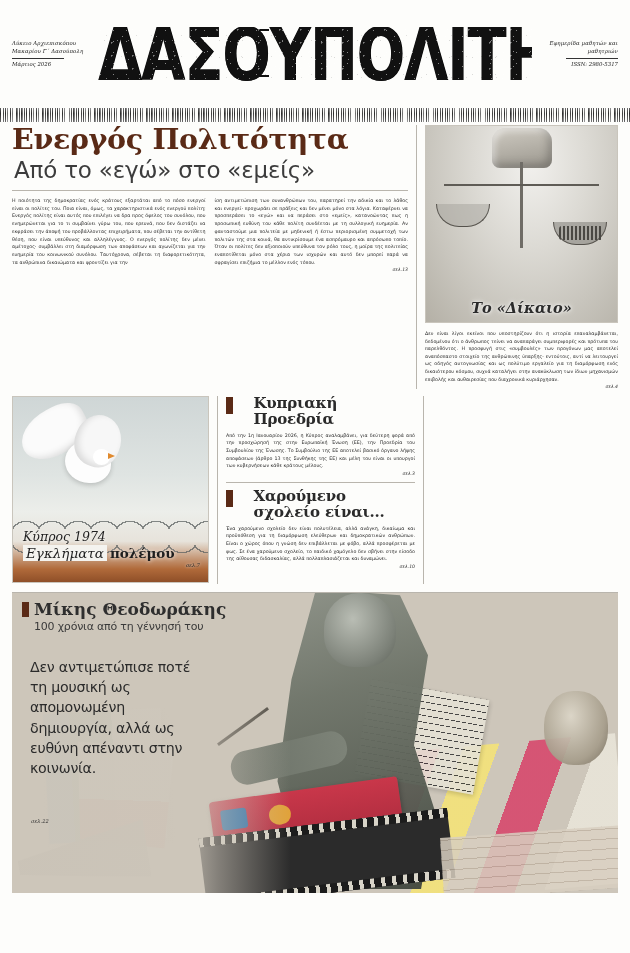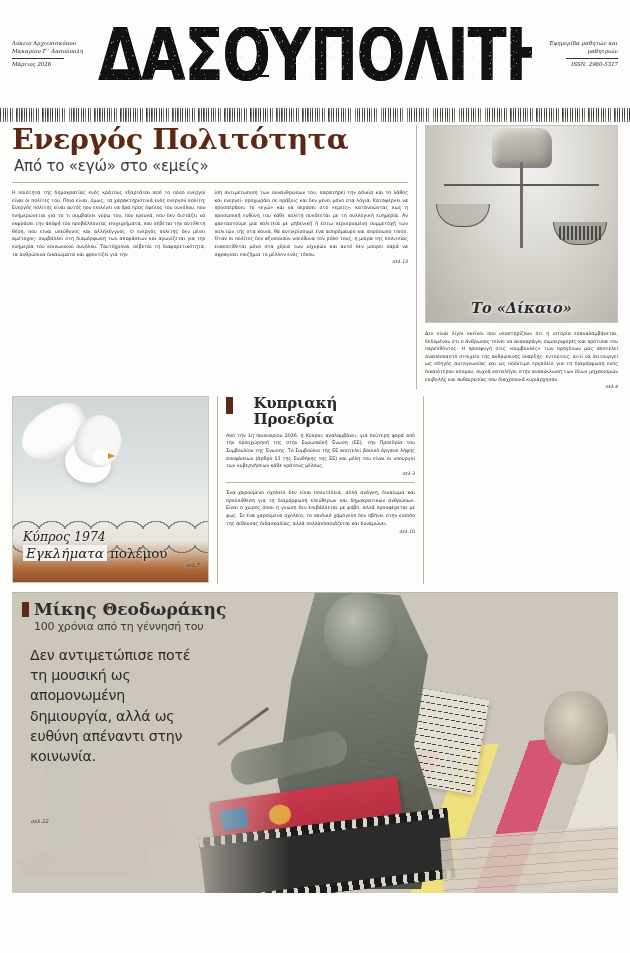--- a/index.html
+++ b/index.html
@@ -58,21 +58,21 @@
   
   .lead{display:flex;padding:0 12px;box-sizing:border-box;margin-top:3px;}
   .lead-left{width:404px;flex:0 0 404px;padding-right:8px;box-sizing:border-box;}
   .lead-right{flex:1;border-left:.8px solid #b9b5ad;padding-left:8px;box-sizing:border-box;}
 
   .kicker-h1{
     font-family:"DejaVu Serif",serif;font-weight:bold;
     font-size:28.5px;color:#5a2a16;line-height:1.02;letter-spacing:-.3px;margin:0;
   }
   .kicker-h2{
-    font-family:"DejaVu Sans",sans-serif;font-size:15px;color:#3c3c3c;
+    font-family:"DejaVu Sans",sans-serif;font-size:23px;color:#3c3c3c;
     margin:3px 0 0 2px;font-weight:normal;letter-spacing:-.2px;
   }
   .h1-rule{border-top:.8px solid #b9b5ad;margin:7px 0 6px 0;}
 
   .cols2{display:flex;gap:9px;}
   .col{flex:1;}
   .body-text{
     font-family:"DejaVu Sans",sans-serif;
     font-size:4.75px;line-height:1.62;text-align:justify;color:#2a2a2a;
     hyphens:auto;
@@ -125,21 +125,21 @@
     border-top:3px solid transparent;border-bottom:3px solid transparent;}
   .wire{position:absolute;left:0;right:0;bottom:22px;height:46px;
     background-image:repeating-radial-gradient(circle at 13px 23px, transparent 0 15px, rgba(90,95,95,.85) 15px 16.4px, transparent 16.4px 26px);
     background-size:26px 46px;opacity:.85;}
   .cap-overlay{position:absolute;left:10px;bottom:14px;right:8px;}
   .cap-line1{font-family:"DejaVu Serif",serif;font-style:italic;font-size:12.5px;color:#1f1f1f;
     text-shadow:0 0 4px rgba(255,255,255,.95);}
   .cap-line2{display:flex;align-items:baseline;gap:3px;margin-top:1px;}
   .cap-box{background:#f4f3ef;padding:0 3px;font-family:"DejaVu Serif",serif;font-style:italic;
     font-size:13.5px;color:#1f1f1f;text-align:right;}
-  .cap-bold{font-family:"DejaVu Serif",serif;font-weight:normal;font-size:13.5px;color:#1f1f1f;
+  .cap-bold{font-family:"DejaVu Serif",serif;font-weight:bold;font-size:13.5px;color:#1f1f1f;
     text-shadow:0 0 4px rgba(255,255,255,.9);}
   .cap-ref{font-family:"DejaVu Serif",serif;font-style:italic;font-size:5px;color:#222;
     text-align:right;margin-top:1px;text-shadow:0 0 3px #fff;}
 
   .art{margin-bottom:6px;}
   .art-head{display:flex;align-items:flex-start;gap:21px;}
   .art-bar{width:6.5px;height:17px;background:#5a2a16;flex:0 0 6.5px;margin-top:1px;}
   .art-title{font-family:"DejaVu Serif",serif;font-weight:bold;font-size:15px;line-height:1.05;
     color:#2a2a2a;letter-spacing:-.2px;}
   .art-body{font-size:4.75px;line-height:1.62;text-align:justify;color:#2a2a2a;margin-top:4px;}
@@ -147,21 +147,21 @@
   .mid-right-pad{height:188px;}
 
   
   .feature{position:relative;margin:8px 12px 0 12px;height:300px;overflow:hidden;
     background:#cfc8bc;border-top:.8px solid #b9b5ad;}
   .feat-bg{position:absolute;inset:0;background:#cdc6ba;}
   .feat-head{position:absolute;left:10px;top:8px;display:flex;align-items:flex-start;gap:5px;z-index:5;}
   .feat-bar{width:7px;height:15px;background:#5a2a16;margin-top:1px;}
   .feat-name{font-family:"DejaVu Serif",serif;font-weight:bold;font-size:17px;color:#2e2e2e;line-height:1.05;}
   .feat-sub{font-family:"DejaVu Sans",sans-serif;font-size:11px;color:#3a3a3a;margin-top:1px;letter-spacing:-.2px;}
-  .feat-quote{position:absolute;left:18px;top:52px;width:168px;z-index:5;
+  .feat-quote{position:absolute;left:18px;top:64px;width:168px;z-index:5;
     font-family:"DejaVu Sans",sans-serif;font-size:14.2px;line-height:1.42;color:#2b2b2b;letter-spacing:-.25px;}
   .feat-ref{position:absolute;left:19px;top:225px;font-family:"DejaVu Serif",serif;font-style:italic;
     font-size:5.2px;color:#333;z-index:5;}
 
   
   .conductor{position:absolute;left:255px;top:-4px;width:175px;height:300px;
     background:linear-gradient(165deg,#8d9288 0%,#6e7469 35%,#585e54 70%,#41463e 100%);
     clip-path:polygon(28% 0,76% 2%,92% 22%,84% 52%,96% 74%,88% 100%,22% 100%,6% 64%,14% 30%);
     opacity:.96;}
   .cond-head{position:absolute;left:312px;top:0px;width:72px;height:74px;border-radius:48% 48% 42% 42%;
@@ -298,20 +298,24 @@
           <div class="art-title">Κυπριακή Προεδρία</div>
         </div>
         <div class="art-body">Από την 1η Ιανουαρίου 2026, η Κύπρος αναλαμβάνει, για δεύτερη φορά από την προσχώρησή της στην Ευρωπαϊκή Ένωση (ΕΕ), την Προεδρία του Συμβουλίου της Ένωσης. Το Συμβούλιο της ΕΕ αποτελεί βασικό όργανο λήψης αποφάσεων (άρθρο 13 της Συνθήκης της ΕΕ) και μέλη του είναι οι υπουργοί των κυβερνήσεων κάθε κράτους μέλους.</div>
         <div class="ref">σελ.3</div>
       </div>
 
       <div style="clear:both"></div>
       <div class="art-rule"></div>
 
       <div class="art">
+        <div class="art-head">
+          <div class="art-bar"></div>
+          <div class="art-title">Χαρούμενο σχολείο είναι...</div>
+        </div>
         <div class="art-body">Ένα χαρούμενο σχολείο δεν είναι πολυτέλεια, αλλά ανάγκη, δικαίωμα και προϋπόθεση για τη διαμόρφωση ελεύθερων και δημοκρατικών ανθρώπων. Είναι ο χώρος όπου η γνώση δεν επιβάλλεται με φόβο, αλλά προσφέρεται με φως. Σε ένα χαρούμενο σχολείο, το παιδικό χαμόγελο δεν σβήνει στην είσοδο της αίθουσας διδασκαλίας, αλλά πολλαπλασιάζεται και δυναμώνει.</div>
         <div class="ref">σελ.10</div>
       </div>
     </div>
 
     <div class="mid-right">
       <div class="mid-right-pad"></div>
     </div>
   </div>
 

